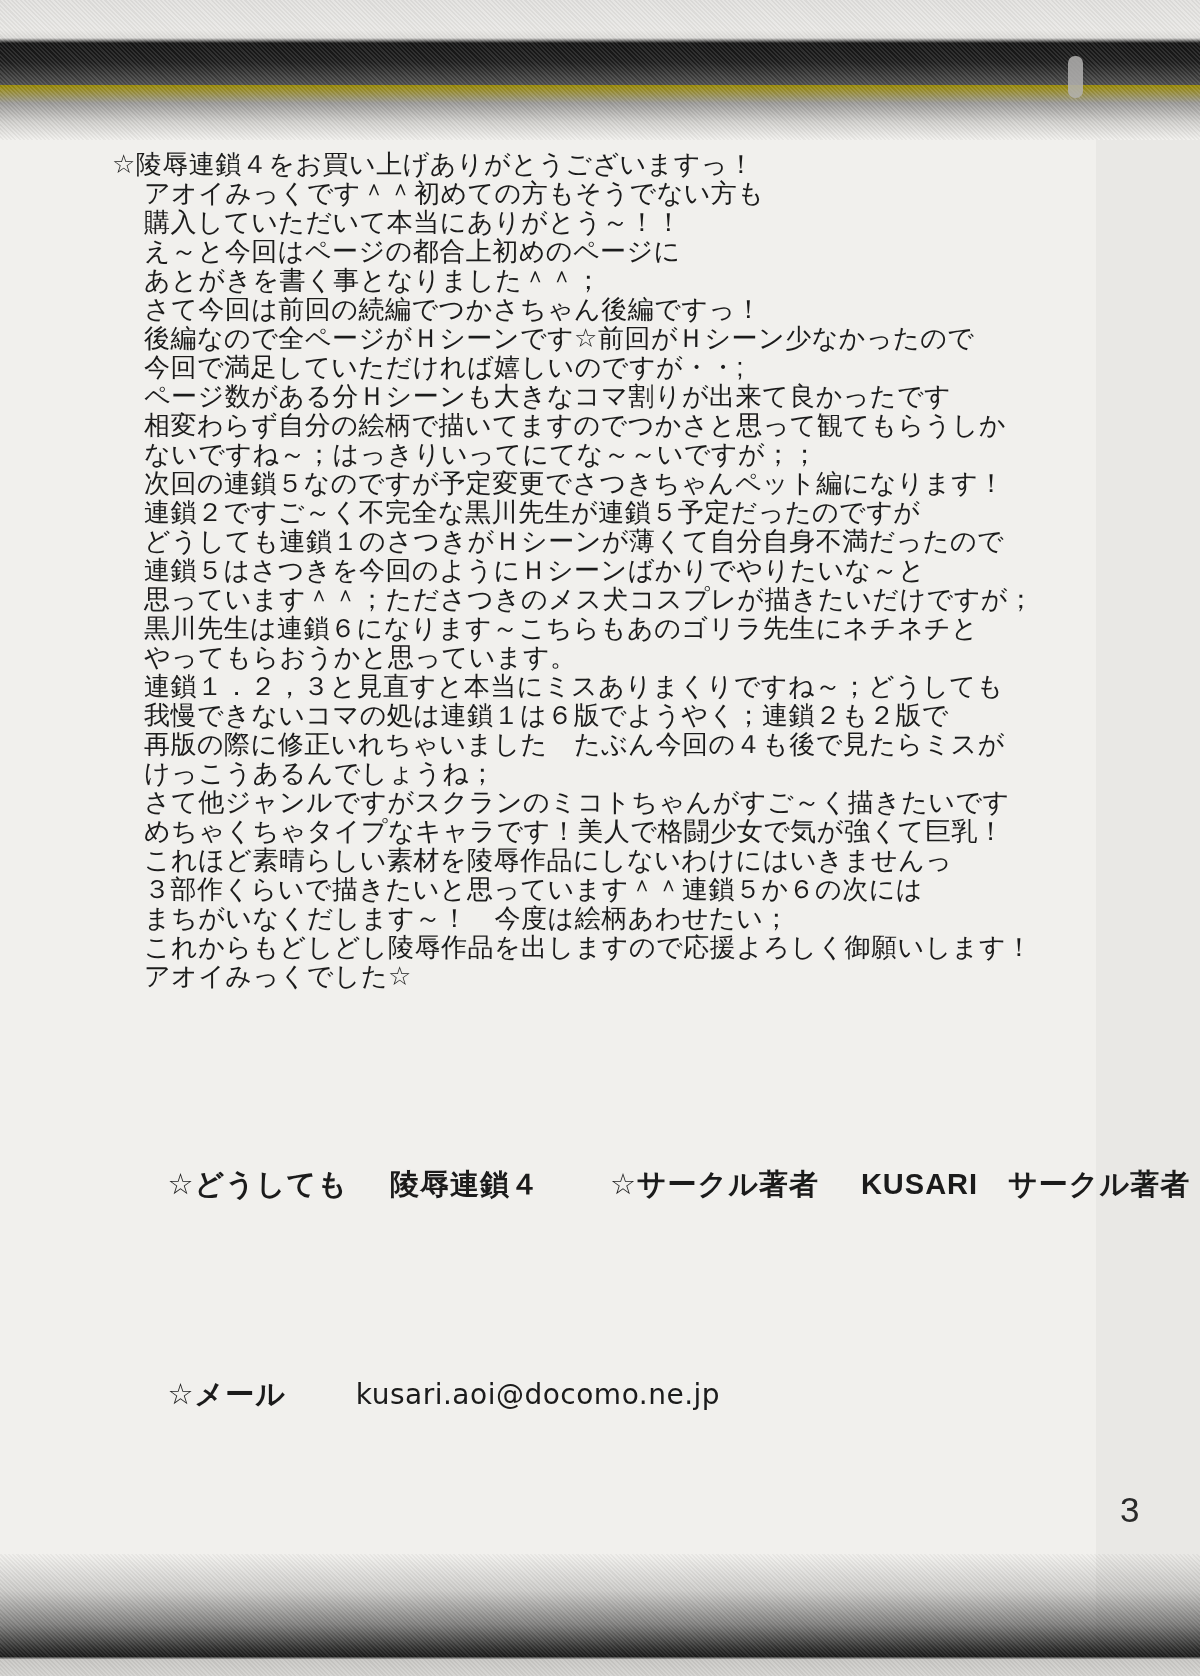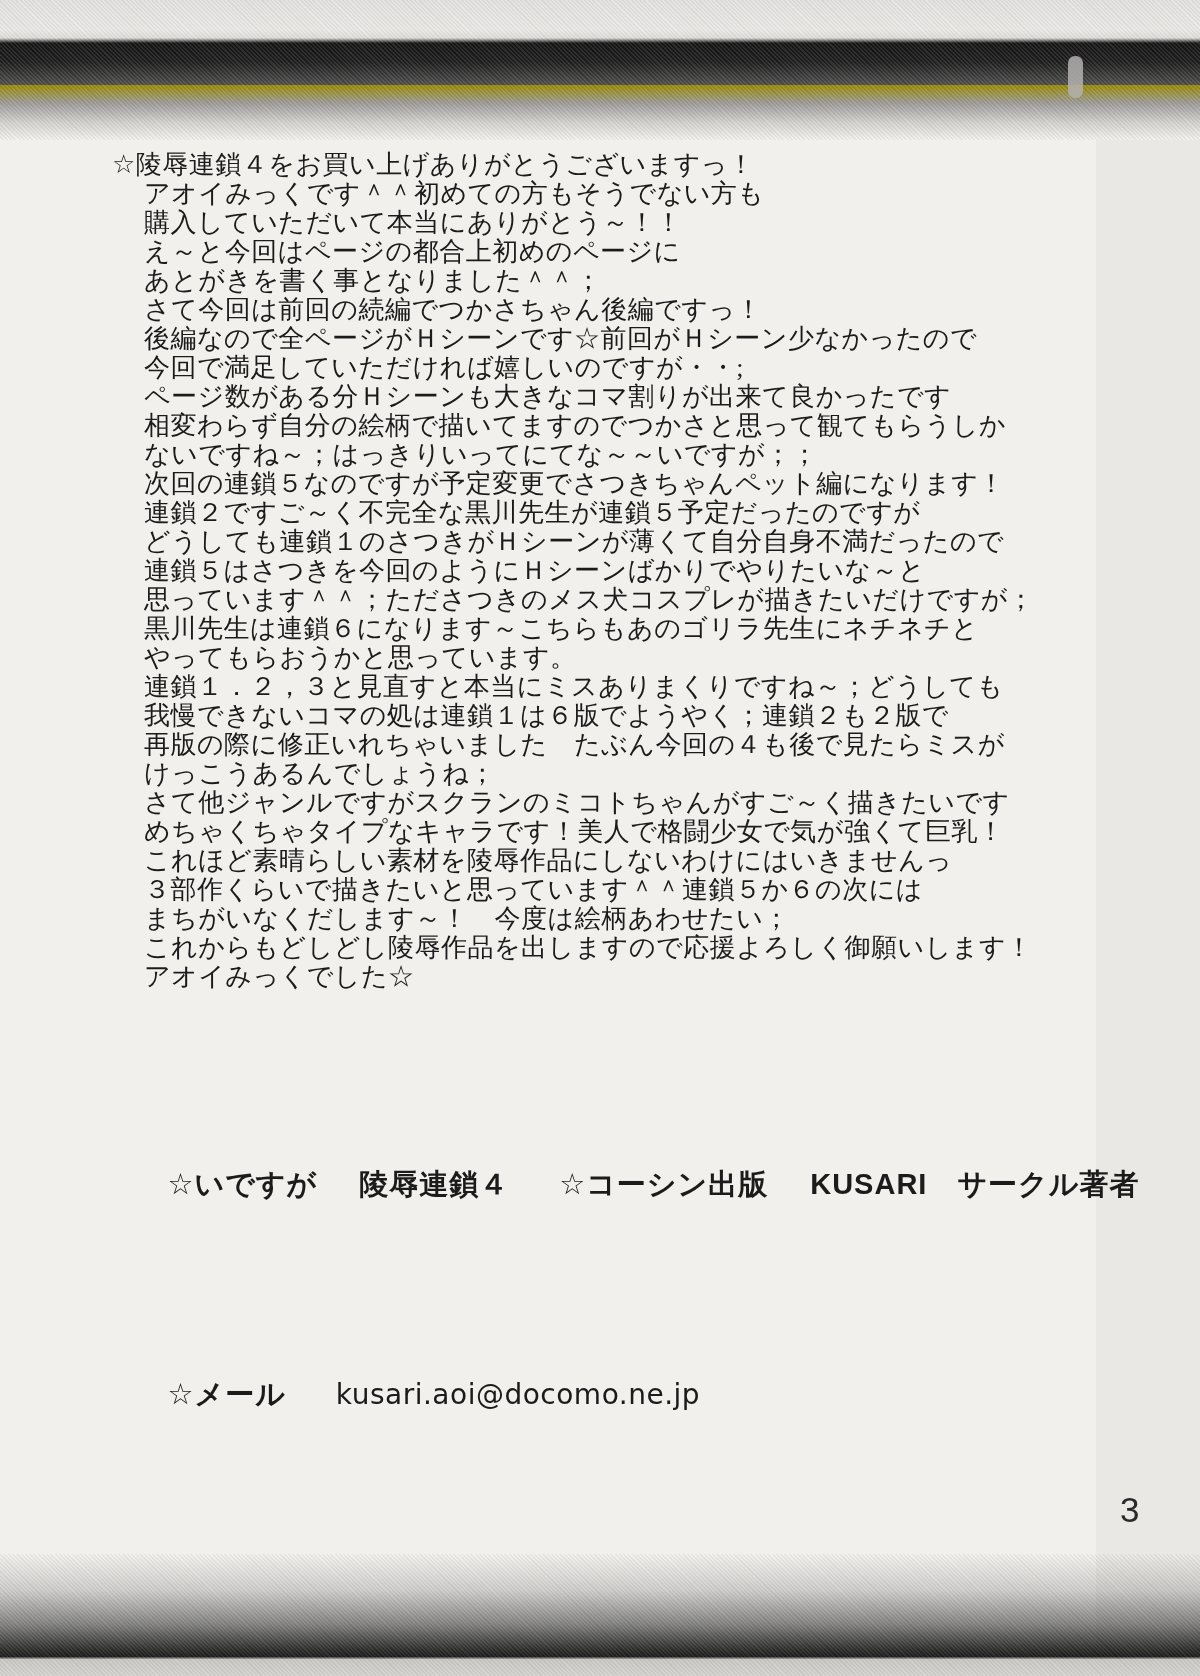--- a/index.html
+++ b/index.html
@@ -48,56 +48,56 @@
   }
 
   .content { position: absolute; left: 0; top: 0; width: 1200px; }
 
   .afterword {
     margin: 150px 0 0 112px;
     font-size: 26px; line-height: 29px;
     letter-spacing: 0.5px;
     white-space: pre;
   }
-  .afterword .cont { margin-left: 32px; font-family: Liberation Serif, serif; }
+  .afterword .cont { margin-left: 32px; }
 
   .credits {
     margin: 46px 0 0 95px;
     font-size: 29px; line-height: 42px;
     font-weight: bold;
     letter-spacing: 1px;
     white-space: pre;
   }
   .credits .mail-value {
     font-weight: normal; font-size: 28px; letter-spacing: 0.5px;
     font-family: "DejaVu Sans", sans-serif;
   }
   .credits .gap-s { margin-right: 42px; }
-  .credits .gap-m { margin-right: 50px; }
+  .credits .gap-m { margin-right: 70px; }
 
   .page-number {
     position: absolute; left: 1120px; top: 1490px;
     font-size: 35px; color: #2a2a2a;
   }
 </style>
 </head>
 <body>
 
 <div class="page">
 
   <div class="top-band"></div>
   <div class="corner-mark"></div>
 
   <div class="content">
 
     <div class="afterword"><div>☆陵辱連鎖４をお買い上げありがとうございますっ！</div><div class="cont">アオイみっくです＾＾初めての方もそうでない方も</div><div class="cont">購入していただいて本当にありがとう～！！</div><div class="cont">え～と今回はページの都合上初めのページに</div><div class="cont">あとがきを書く事となりました＾＾；</div><div class="cont">さて今回は前回の続編でつかさちゃん後編ですっ！</div><div class="cont">後編なので全ページがＨシーンです☆前回がＨシーン少なかったので</div><div class="cont">今回で満足していただければ嬉しいのですが・・;</div><div class="cont">ページ数がある分Ｈシーンも大きなコマ割りが出来て良かったです</div><div class="cont">相変わらず自分の絵柄で描いてますのでつかさと思って観てもらうしか</div><div class="cont">ないですね～；はっきりいってにてな～～いですが；；</div><div class="cont">次回の連鎖５なのですが予定変更でさつきちゃんペット編になります！</div><div class="cont">連鎖２ですご～く不完全な黒川先生が連鎖５予定だったのですが</div><div class="cont">どうしても連鎖１のさつきがＨシーンが薄くて自分自身不満だったので</div><div class="cont">連鎖５はさつきを今回のようにＨシーンばかりでやりたいな～と</div><div class="cont">思っています＾＾；たださつきのメス犬コスプレが描きたいだけですが；</div><div class="cont">黒川先生は連鎖６になります～こちらもあのゴリラ先生にネチネチと</div><div class="cont">やってもらおうかと思っています。</div><div class="cont">連鎖１．２，３と見直すと本当にミスありまくりですね～；どうしても</div><div class="cont">我慢できないコマの処は連鎖１は６版でようやく；連鎖２も２版で</div><div class="cont">再版の際に修正いれちゃいました　たぶん今回の４も後で見たらミスが</div><div class="cont">けっこうあるんでしょうね；</div><div class="cont">さて他ジャンルですがスクランのミコトちゃんがすご～く描きたいです</div><div class="cont">めちゃくちゃタイプなキャラです！美人で格闘少女で気が強くて巨乳！</div><div class="cont">これほど素晴らしい素材を陵辱作品にしないわけにはいきませんっ</div><div class="cont">３部作くらいで描きたいと思っています＾＾連鎖５か６の次には</div><div class="cont">まちがいなくだします～！　今度は絵柄あわせたい；</div><div class="cont">これからもどしどし陵辱作品を出しますので応援よろしく御願いします！</div><div class="cont">アオイみっくでした☆</div></div>
 
     <div class="credits">
       <div>
-        <span class="gap-s">☆いですが</span><span class="gap-m">陵辱連鎖４</span><span class="gap-s">☆コーシン出版</span><span>KUSARI　サークル著者</span>
+        <span class="gap-s">☆どうしても</span><span class="gap-m">陵辱連鎖４</span><span class="gap-s">☆サークル著者</span><span>KUSARI　サークル著者</span>
       </div>
       <div>
         <span class="gap-m">☆メール</span><span class="mail-value">kusari.aoi@docomo.ne.jp</span>
       </div>
     </div>
 
   </div>
 
   <div class="page-number">3</div>
 

